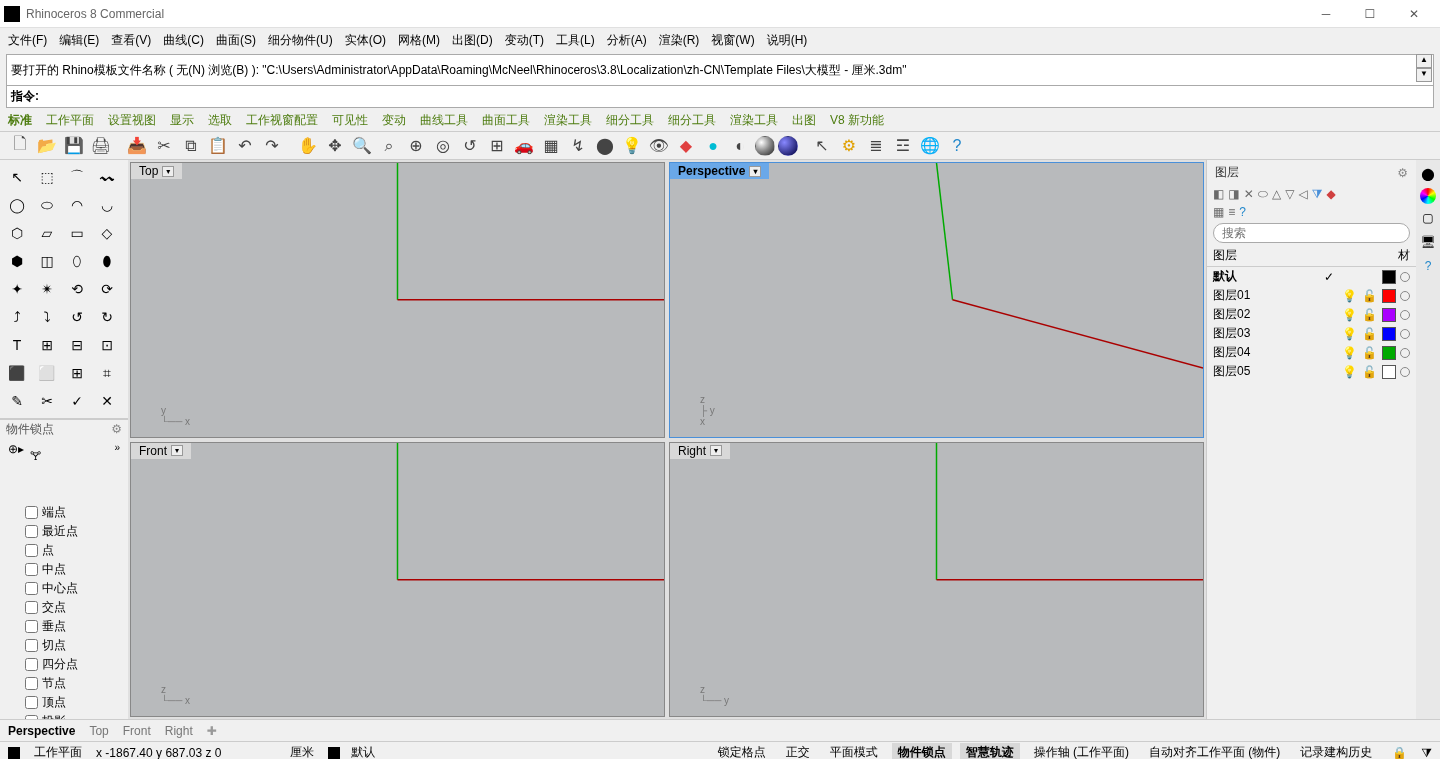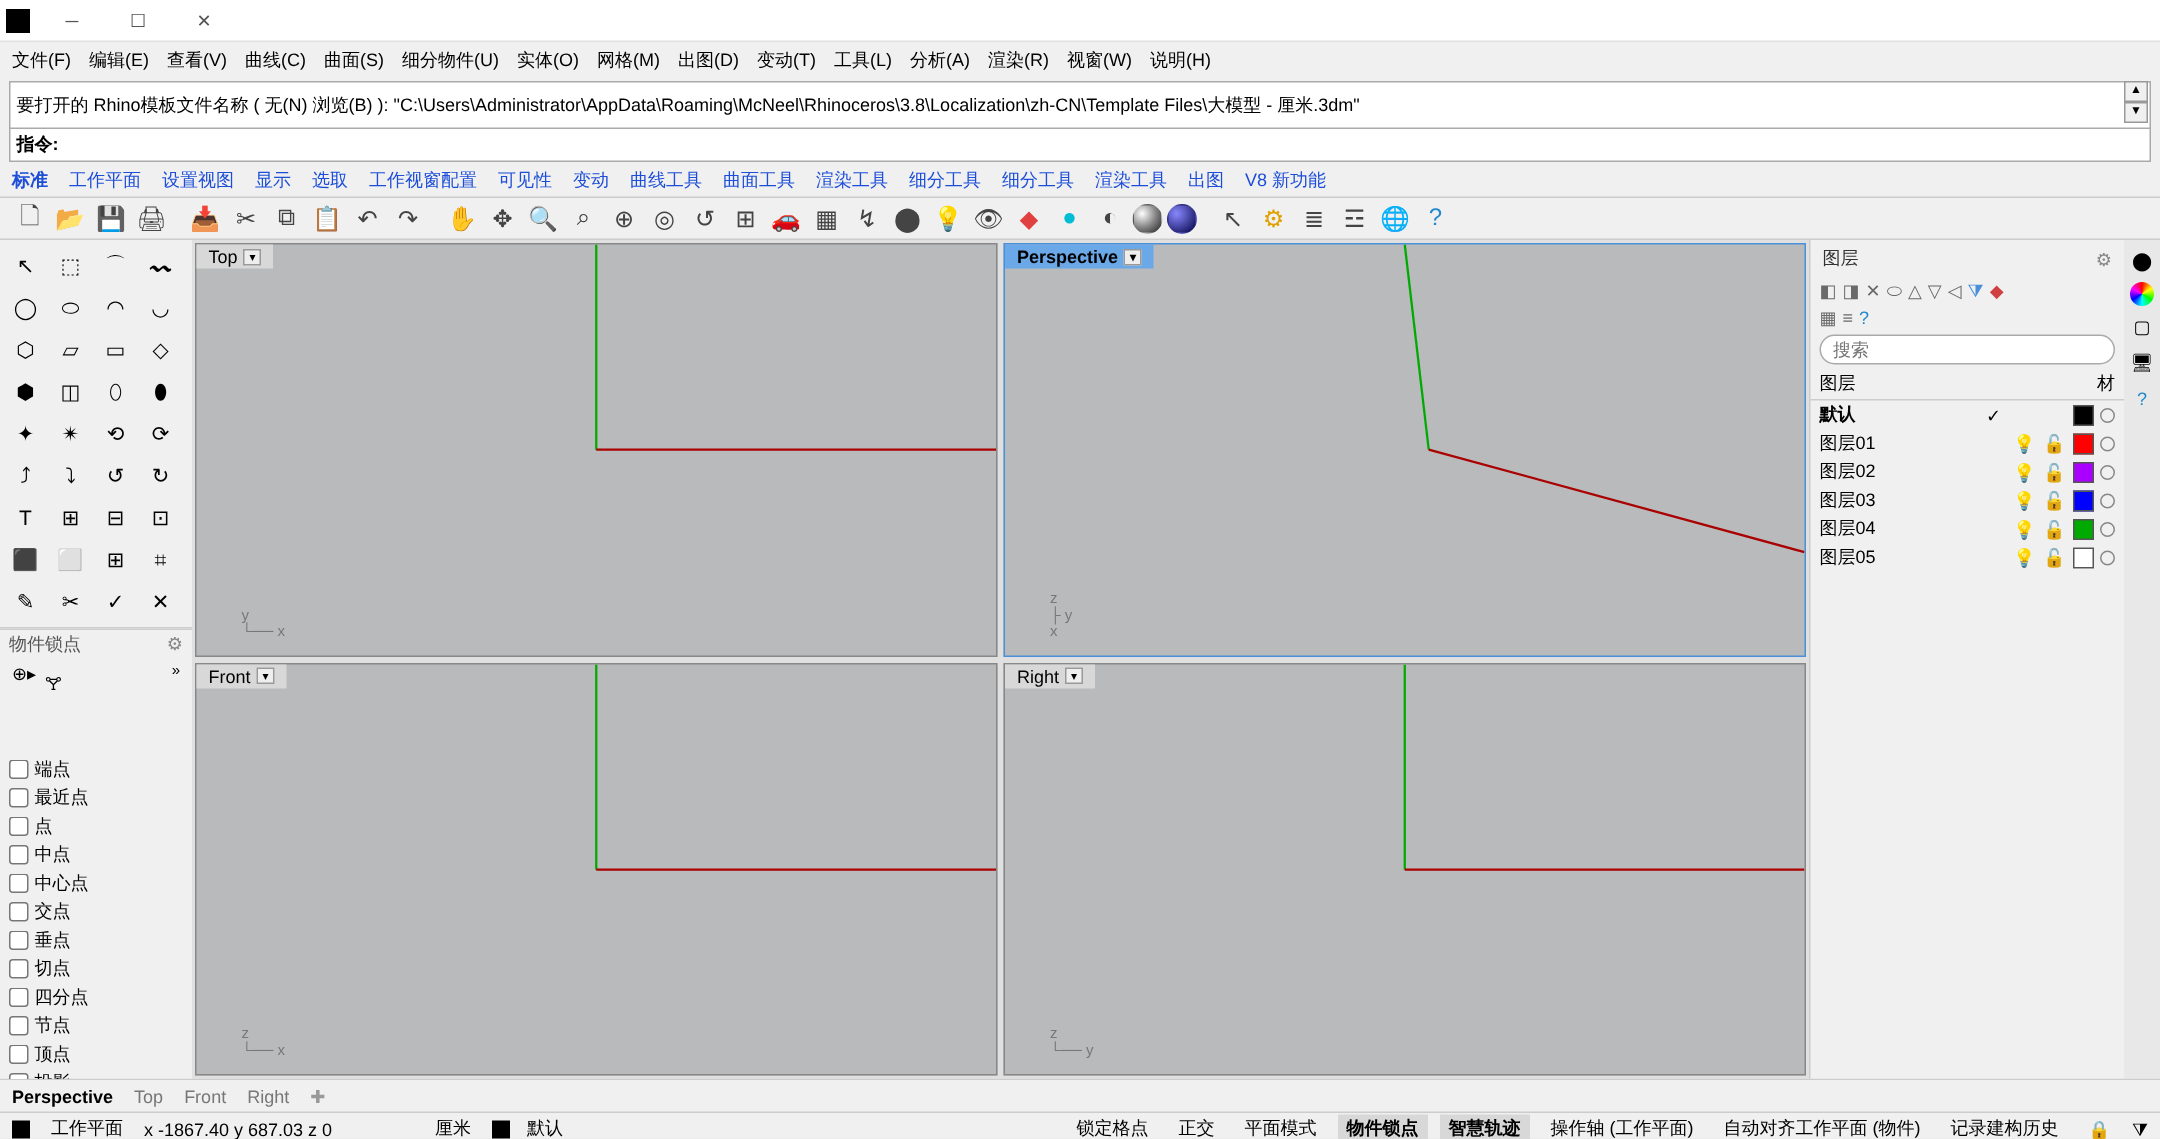--- a/index.html
+++ b/index.html
@@ -10,31 +10,31 @@
 .titlebar .winbtn { width:44px; height:28px; display:flex; align-items:center; justify-content:center; color:#555;}
 .menubar { height:24px; background:#f0f0f0; display:flex; align-items:center; padding:0 8px; gap:12px; }
 .menubar span { cursor:default; }
 .cmdhist { background:#fff; border:1px solid #aaa; margin:2px 6px 0 6px; padding:2px 4px; font-size:12px; height:32px; display:flex; align-items:center; }
 .cmdline { background:#fff; border:1px solid #aaa; border-top:none; margin:0 6px 2px 6px; height:22px; display:flex; align-items:center; padding:0 4px; }
 .cmdline input { border:none; outline:none; flex:1; font-size:12px; }
 .cmdline .label { font-weight:bold; margin-right:4px; }
 .scrollbtns { position:absolute; right:8px; top:54px; display:flex; flex-direction:column; }
 .scrollbtns div { width:16px; height:14px; border:1px solid #999; background:#f0f0f0; font-size:8px; text-align:center; line-height:10px;}
 .tabbar { height:22px; background:#f0f0f0; display:flex; align-items:center; padding:0 8px; gap:14px; border-bottom:1px solid #ccc; font-size:12px;}
-.tabbar span { color:#1d4ed8; cursor:default; }
+.tabbar span { color:#4d7c0f; cursor:default; }
 .tabbar span.active { font-weight:bold; }
 .maintoolbar { height:28px; background:#f0f0f0; display:flex; align-items:center; padding:2px 8px; gap:3px; border-bottom:1px solid #ccc;}
 .tbtn { width:24px; height:24px; display:flex; align-items:center; justify-content:center; font-size:16px; color:#444; border:1px solid transparent; border-radius:3px;}
 .sep { width:6px; }
 .mainarea { display:flex; height:calc(759px - 28px - 24px - 32px - 22px - 22px - 28px - 22px - 22px); }
 .lefttools { width:128px; background:#f0f0f0; display:flex; flex-direction:column; }
 .toolgrid { display:grid; grid-template-columns:repeat(4,28px); gap:2px; padding:4px; }
 .toolbtn { width:26px; height:26px; display:flex; align-items:center; justify-content:center; font-size:14px; border:1px solid transparent; border-radius:3px;}
 .panelhdr { height:22px; display:flex; align-items:center; padding:0 6px; background:#f0f0f0; border-top:1px solid #ccc; color:#555; justify-content:space-between;}
-.osnap { padding:4px 6px; overflow-y:auto;margin-top:28px; }
+.osnap { padding:4px 25px; overflow-y:auto;margin-top:28px; }
 .osnap label { display:block; padding:1px 0; font-size:12px; white-space:nowrap;}
 .osnap input { margin-right:4px; vertical-align:middle;}
 .viewports { flex:1; display:grid; grid-template-columns:1fr 1fr; grid-template-rows:1fr 1fr; gap:4px; padding:2px; background:#e0e0e0;}
 .vp { background:#b8babc; position:relative; border:1px solid #888;}
 .vp.active { border:1px solid #4a90d9; }
 .vp .vptab { position:absolute; top:0; left:0; background:#d8d8d8; padding:1px 8px; font-size:11px; display:flex; align-items:center; gap:4px;}
 .vp.active .vptab { background:#6aa8e8; color:#000; font-weight:bold;}
 .vp .arrow { font-size:8px; border:1px solid #999; padding:0 3px; background:#eee;}
 .vp .axes { position:absolute; bottom:10px; left:30px; font-size:10px; color:#777;}
 .vp svg { position:absolute; top:0; left:0; width:100%; height:100%;}
@@ -61,20 +61,21 @@
 .statusbar .sec { display:flex; align-items:center; gap:4px;}
 .statusbar .toggle { padding:1px 6px; }
 .statusbar .toggle.on { background:#d8d8d8; font-weight:bold;}
 .blk { width:12px; height:12px; background:#000; display:inline-block;}
 </style>
 </head>
 <body>
 
 <div class="titlebar">
   <div class="logo"></div>
+  <div class="title">Rhinoceros 8 Commercial</div>
   <div class="winbtn">─</div>
   <div class="winbtn">☐</div>
   <div class="winbtn">✕</div>
 </div>
 
 <div class="menubar" id="menubar">
     <span>文件(F)</span>
     <span>编辑(E)</span>
     <span>查看(V)</span>
     <span>曲线(C)</span>

